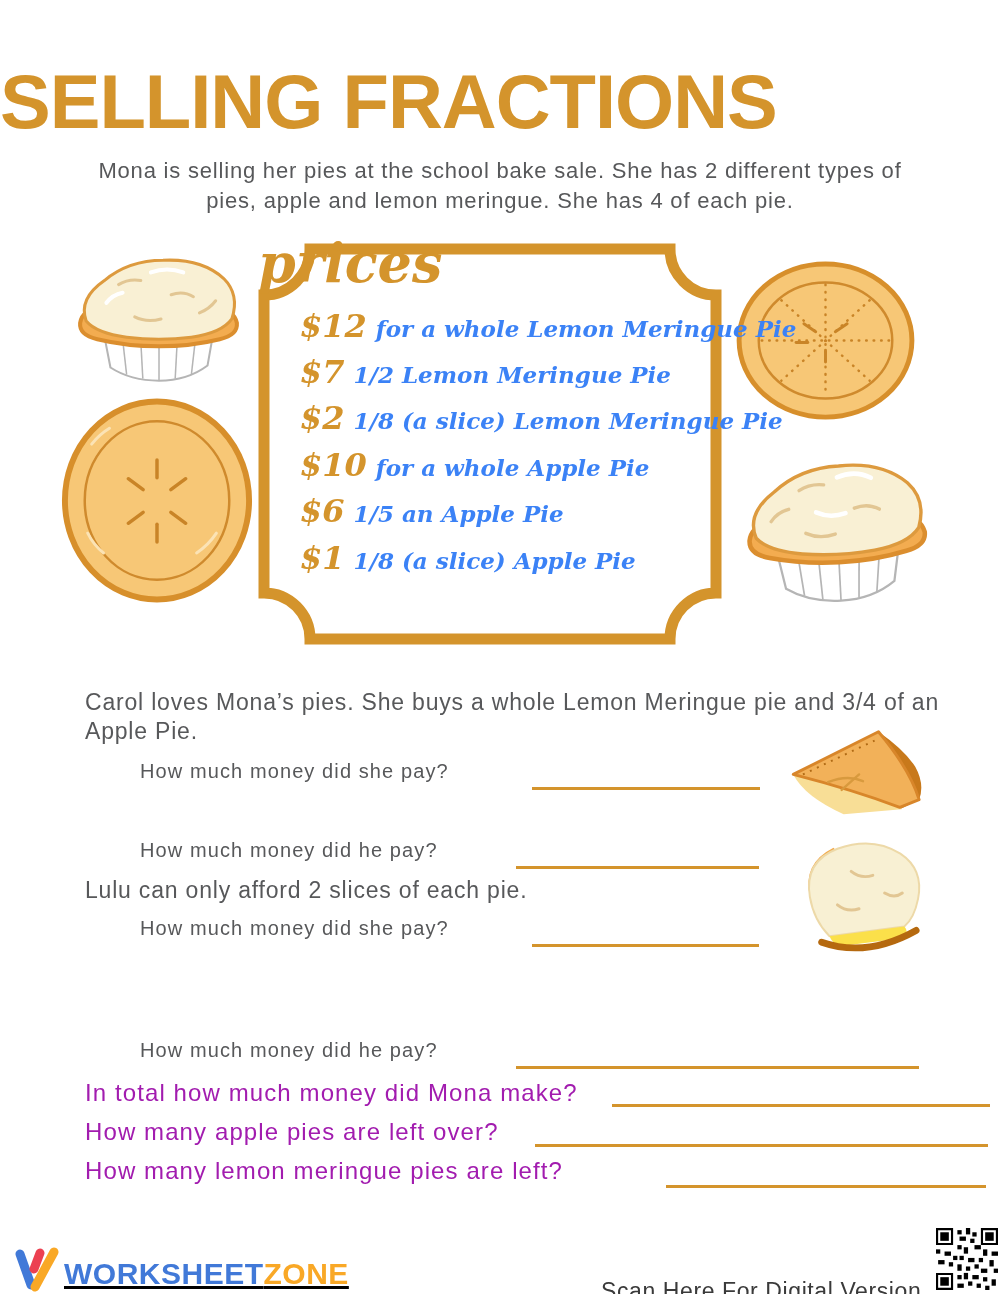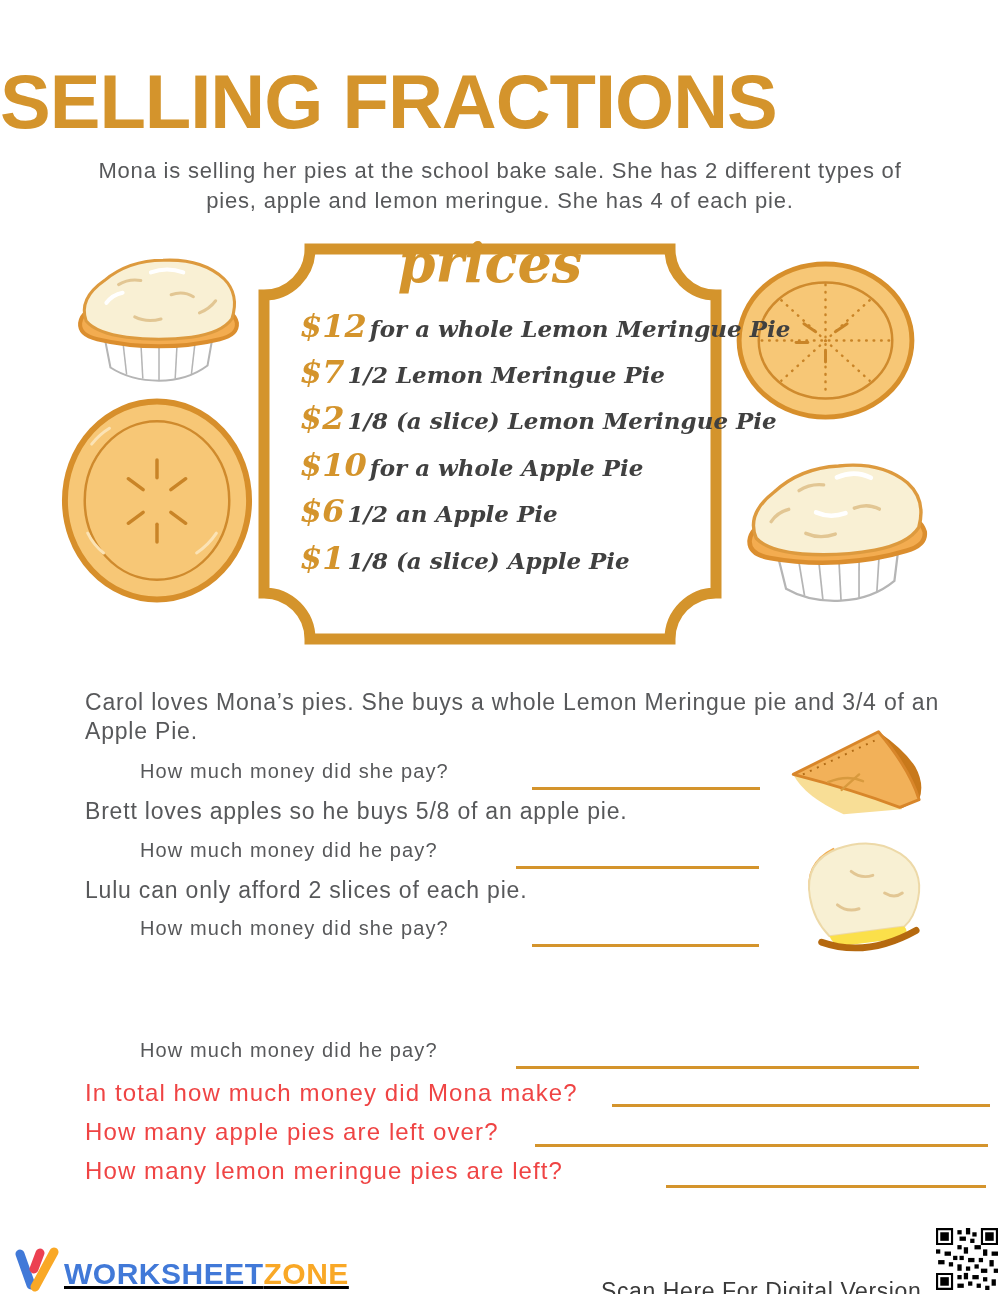--- a/index.html
+++ b/index.html
@@ -7,43 +7,43 @@
         font-family:"Liberation Sans",sans-serif;overflow:hidden;}
 
   .title{position:absolute;left:0;top:58px;width:100%;text-align:left;
          font-size:76px;font-weight:700;letter-spacing:-1px;color:#D4942C;margin:0;}
   .intro{position:absolute;left:75px;top:156px;width:850px;text-align:center;
          font-size:22px;letter-spacing:0.8px;line-height:30px;color:#57585A;margin:0;}
 
   
   .prices-box{position:absolute;left:258px;top:243px;width:464px;height:402px;}
   .prices-frame{position:absolute;left:0;top:0;width:100%;height:100%;}
-  .prices-title{position:absolute;left:0;top:-12px;width:100%;text-align:center;
+  .prices-title{position:absolute;left:0;top:-12px;width:100%;text-align:left;
         font-family:"DejaVu Serif",serif;font-style:italic;font-weight:700;
         font-size:54px;color:#D4942C;}
   .price-row{position:absolute;left:42px;white-space:nowrap;
         font-family:"DejaVu Serif",serif;font-style:italic;font-weight:700;}
-  .price-amt{font-size:32px;color:#D4942C;margin-right:3px;}
-  .price-desc{font-size:23px;color:#404040;}
+  .price-amt{font-size:32px;color:#D4942C;margin-right:9px;}
+  .price-desc{font-size:23px;color:#3b82f6;}
   .pr0{top:64px}.pr1{top:110px}.pr2{top:156px}.pr3{top:203px}.pr4{top:249px}.pr5{top:296px}
 
   
   .q-text{position:absolute;left:85px;width:860px;font-size:23px;letter-spacing:0.8px;
           line-height:29px;color:#57585A;margin:0;}
   .q-prompt{position:absolute;left:140px;font-size:20px;letter-spacing:1.1px;
           color:#57585A;margin:0;white-space:nowrap;}
   .blank{position:absolute;height:0;border-top:3px solid #D4942C;}
 
   .qt0{top:688px}.qp0{top:760px}.b0{left:532px;top:787px;width:228px;}
   .qt1{top:797px}.qp1{top:839px}.b1{left:516px;top:866px;width:243px;}
   .qt2{top:876px}.qp2{top:917px}.b2{left:532px;top:944px;width:227px;}
   .qt3{top:946px}.qp3{top:1039px}.b3{left:516px;top:1066px;width:403px;}
 
   .s-text{position:absolute;left:85px;font-size:24px;letter-spacing:1.1px;
-          color:#ef4444;margin:0;white-space:nowrap;}
+          color:#a21caf;margin:0;white-space:nowrap;}
   .st0{top:1079px}.b4{left:612px;top:1104px;width:378px;}
   .st1{top:1118px}.b5{left:535px;top:1144px;width:453px;}
   .st2{top:1157px}.b6{left:666px;top:1185px;width:320px;}
 
   
   .illo{position:absolute;}
   .pie-lm1{left:70px;top:250px;width:177px;height:142px;}
   .pie-apple{left:58px;top:394px;width:198px;height:214px;}
   .pie-sliced{left:735px;top:260px;width:182px;height:162px;}
   .pie-lm2{left:738px;top:450px;width:198px;height:168px;transform:rotate(-3deg);}
@@ -169,32 +169,31 @@
     <div class="price-row pr1">
       <span class="price-amt">$7</span><span class="price-desc">1/2 Lemon Meringue Pie</span>
     </div>
     <div class="price-row pr2">
       <span class="price-amt">$2</span><span class="price-desc">1/8 (a slice) Lemon Meringue Pie</span>
     </div>
     <div class="price-row pr3">
       <span class="price-amt">$10</span><span class="price-desc">for a whole Apple Pie</span>
     </div>
     <div class="price-row pr4">
-      <span class="price-amt">$6</span><span class="price-desc">1/2 an Apple Pie</span>
+      <span class="price-amt">$6</span><span class="price-desc">1/5 an Apple Pie</span>
     </div>
     <div class="price-row pr5">
       <span class="price-amt">$1</span><span class="price-desc">1/8 (a slice) Apple Pie</span>
     </div>
   </div>
 
   <p class="q-text qt0">Carol loves Mona’s pies. She buys a whole Lemon Meringue pie and 3/4 of an Apple Pie.</p>
   <p class="q-prompt qp0">How much money did she pay?</p>
   <div class="blank b0"></div>
 
-  <p class="q-text qt1">Brett loves apples so he buys 5/8 of an apple pie.</p>
   <p class="q-prompt qp1">How much money did he pay?</p>
   <div class="blank b1"></div>
 
   <p class="q-text qt2">Lulu can only afford 2 slices of each pie.</p>
   <p class="q-prompt qp2">How much money did she pay?</p>
   <div class="blank b2"></div>
 
   <p class="q-prompt qp3">How much money did he pay?</p>
   <div class="blank b3"></div>
 

